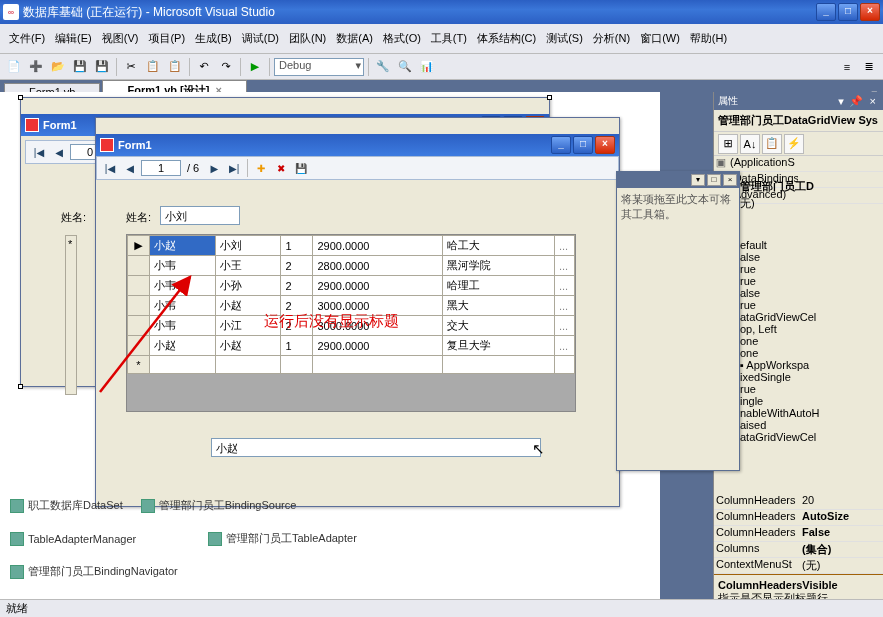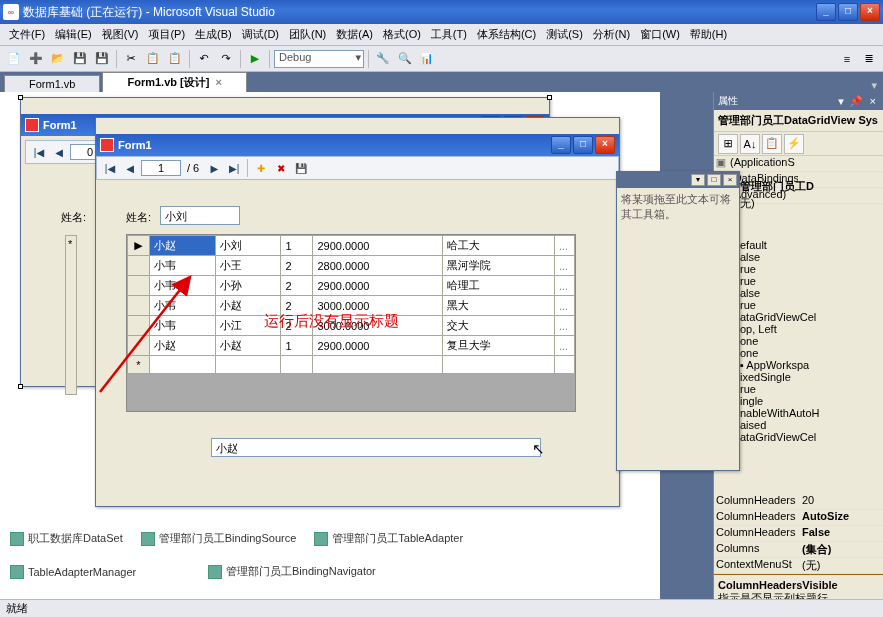--- a/index.html
+++ b/index.html
@@ -7,21 +7,21 @@
 
 
 .titlebar { height: 24px; background: linear-gradient(#2b5fc3,#3a76d8 40%,#2b5fc3); display: flex; align-items: center; padding: 0 3px; color: #fff; }
 .titlebar .logo { width: 16px; height: 16px; background: #fff; border-radius: 2px; margin-right: 4px; display: flex; align-items: center; justify-content: center; color: #d56; font-weight: bold; font-size: 9px; }
 .titlebar .title { flex: 1; font-size: 12px; }
 .winbtns { display: flex; gap: 2px; }
 .winbtn { width: 20px; height: 18px; background: linear-gradient(#6fa3f4,#2b5fc3); border: 1px solid #1e4aa0; border-radius: 2px; color: #fff; text-align: center; line-height: 14px; font-size: 10px; font-weight: bold; cursor: pointer; }
 .winbtn.close { background: linear-gradient(#f17763,#d42803); border-color: #a31; }
 
 
-.menubar { height: 22px; background: #e8e9ef; border-bottom: 1px solid #bbb; display: flex; align-items: center; padding: 0 4px; }
+.menubar { height: 30px; background: #e8e9ef; border-bottom: 1px solid #bbb; display: flex; align-items: center; padding: 0 4px; }
 .menubar .item { padding: 2px 5px; cursor: pointer; color: #000; }
 
 
 .toolbar { height: 26px; background: #e8e9ef; border-bottom: 1px solid #bbb; display: flex; align-items: center; padding: 0 4px; gap: 2px; }
 .tbtn { width: 20px; height: 20px; border: 1px solid transparent; display: flex; align-items: center; justify-content: center; cursor: pointer; font-size: 11px; }
 .tsep { width: 1px; height: 18px; background: #bbb; margin: 0 2px; }
 .tcombo { height: 18px; border: 1px solid #7f9db9; background: #fff; padding: 0 14px 0 4px; font-size: 11px; color: #555; position: relative; }
 .tcombo::after { content: "▾"; position: absolute; right: 2px; top: 0; }
 
 
@@ -304,27 +304,27 @@
 
     <div class="components" style="bottom:20px; width:460px;">
       <div class="comp">
           <span class="ico"></span>
           <span>职工数据库DataSet</span>
         </div>
       <div class="comp">
           <span class="ico"></span>
           <span>管理部门员工BindingSource</span>
         </div>
+      <div class="comp" style="flex-basis:100%; max-width:180px;">
+          <span class="ico"></span>
+          <span>TableAdapterManager</span>
+        </div>
       <div class="comp">
           <span class="ico"></span>
           <span>管理部门员工TableAdapter</span>
-        </div>
-      <div class="comp" style="flex-basis:100%; max-width:180px;">
-          <span class="ico"></span>
-          <span>TableAdapterManager</span>
         </div>
       <div class="comp">
           <span class="ico"></span>
           <span>管理部门员工BindingNavigator</span>
         </div>
     </div>
 
   </div>
 
   <div class="proppanel">

